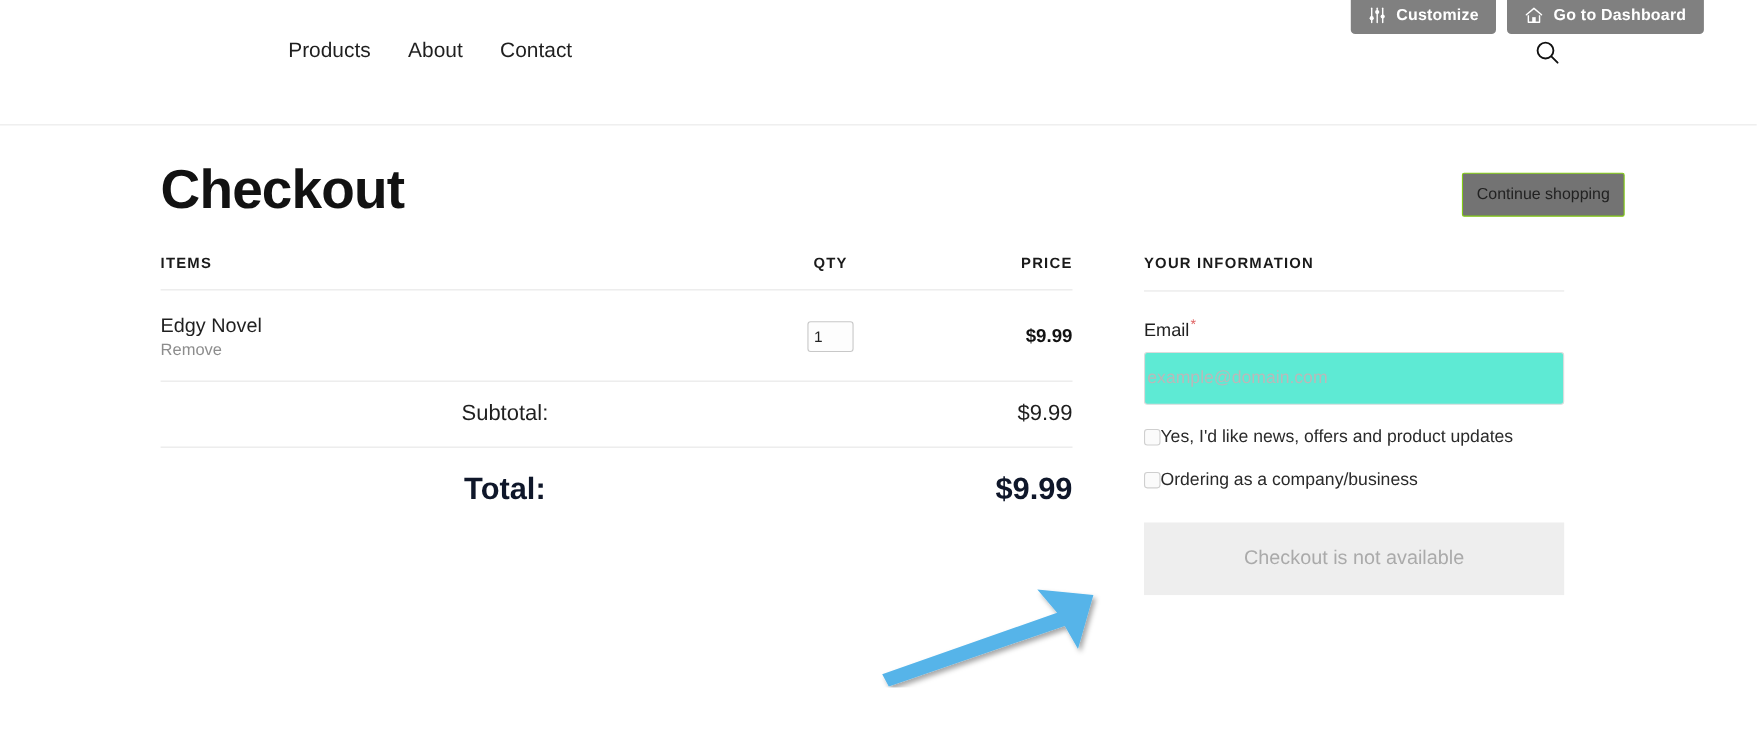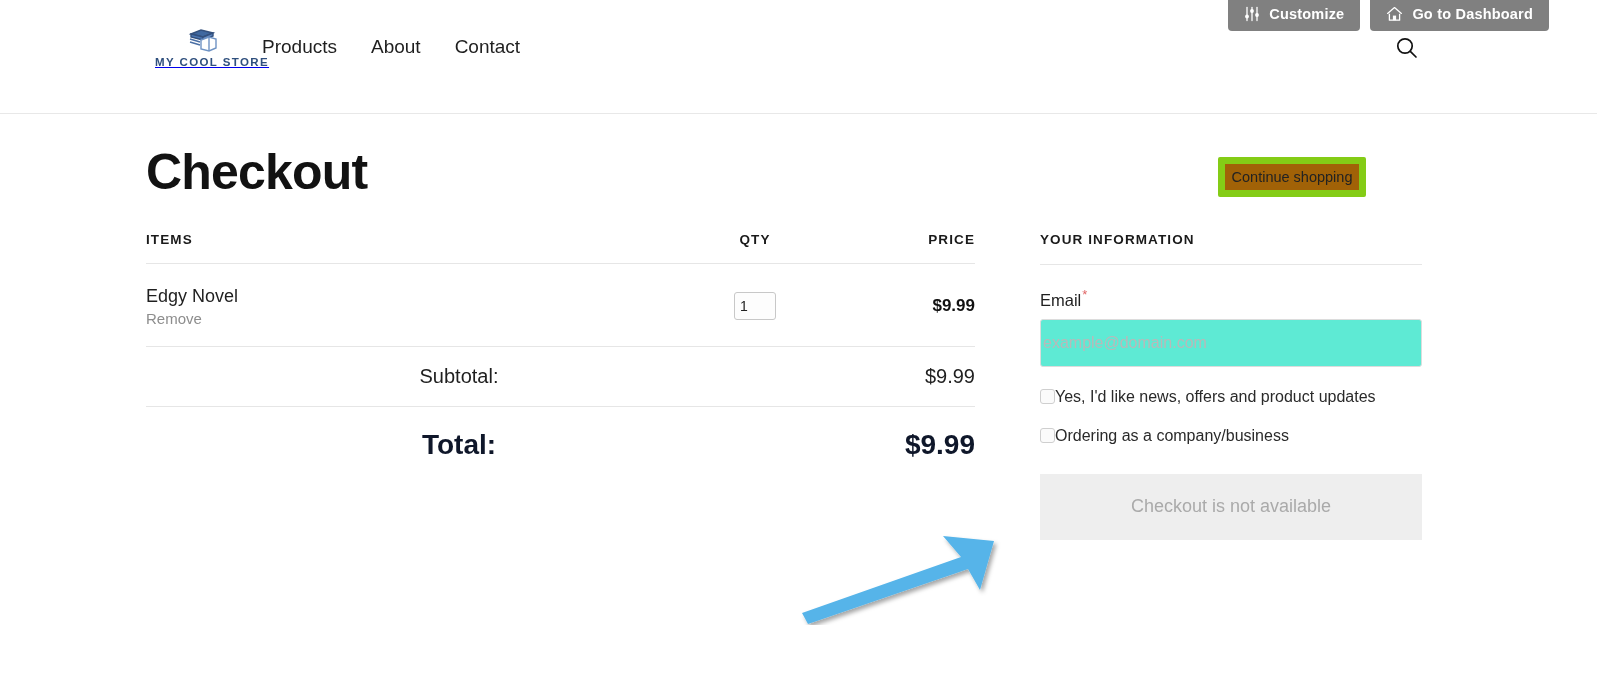--- a/index.html
+++ b/index.html
@@ -100,24 +100,24 @@
     left: 146px; top: 33px;
     margin: 0;
     font-size: 50px;
     font-weight: bold;
     letter-spacing: -0.8px;
     color: #121212;
     line-height: 1;
   }
   .continue-btn {
     position: absolute;
-    left: 1218px; top: 43px;
+    left: 1329px; top: 43px;
     width: 148px; height: 40px;
-    background: #a16207;
-    border: 7px solid #84cc16;
+    background: #737373;
+    border: 1px solid #84cc16;
     border-radius: 2px;
     font-size: 14.5px;
     color: #222;
     cursor: pointer;
     font-family: "Liberation Sans", sans-serif;
   }
 
   
   .cart {
     position: absolute;
@@ -276,34 +276,20 @@
     left: 780px; top: 515px;
     pointer-events: none;
     z-index: 60;
   }
 </style>
 </head>
 <body>
 
 <div class="site-header">
 
-  <a class="brand" href="#">
-    <svg class="brand-mark" viewBox="0 0 40 32">
-      <g fill="none" stroke="#4a6fa5" stroke-width="1.4">
-        <path d="M8 12 L18 8 L30 11 L20 15 Z" fill="#3f68a0" stroke="#33507d"></path>
-        <path d="M8 12 L8 15 L20 18 L20 15 Z" fill="#4a77b5" stroke="#33507d"></path>
-        <path d="M20 15 L20 18 L30 14 L30 11 Z" fill="#5d88c4" stroke="#33507d"></path>
-        <path d="M7 17 L17 20" stroke="#4a6fa5"></path>
-        <path d="M7 20 L17 23" stroke="#4a6fa5"></path>
-        <path d="M18 18 L26 15 L33 17 L33 26 L26 29 L18 27 Z" fill="#ffffff" stroke="#6f93c4"></path>
-        <path d="M26 15 L26 29" stroke="#6f93c4"></path>
-      </g>
-    </svg>
-    <div class="brand-name">MY COOL STORE</div>
-  </a>
 
   <nav class="main-nav">
     <a class="nav-link" href="#">Products</a>
     <a class="nav-link" href="#">About</a>
     <a class="nav-link" href="#">Contact</a>
   </nav>
 
   <button class="search-btn">
     <svg width="26" height="26" viewBox="0 0 26 26">
       <circle cx="11" cy="11" r="7.2" fill="none" stroke="#111" stroke-width="1.7"></circle>

